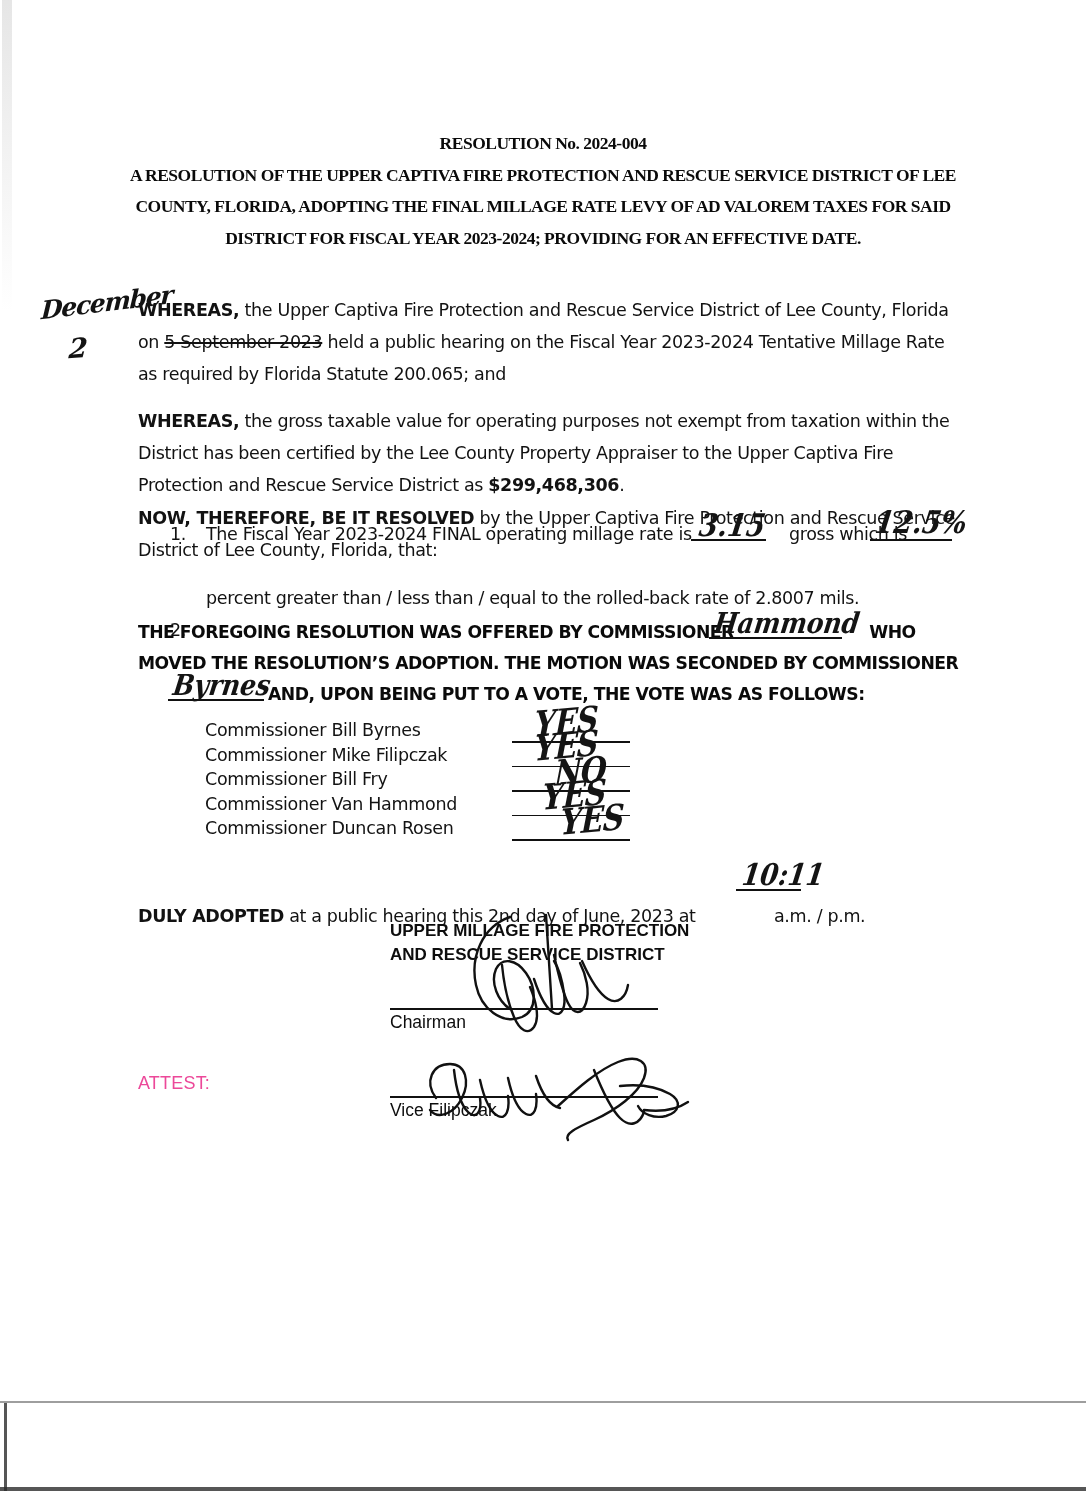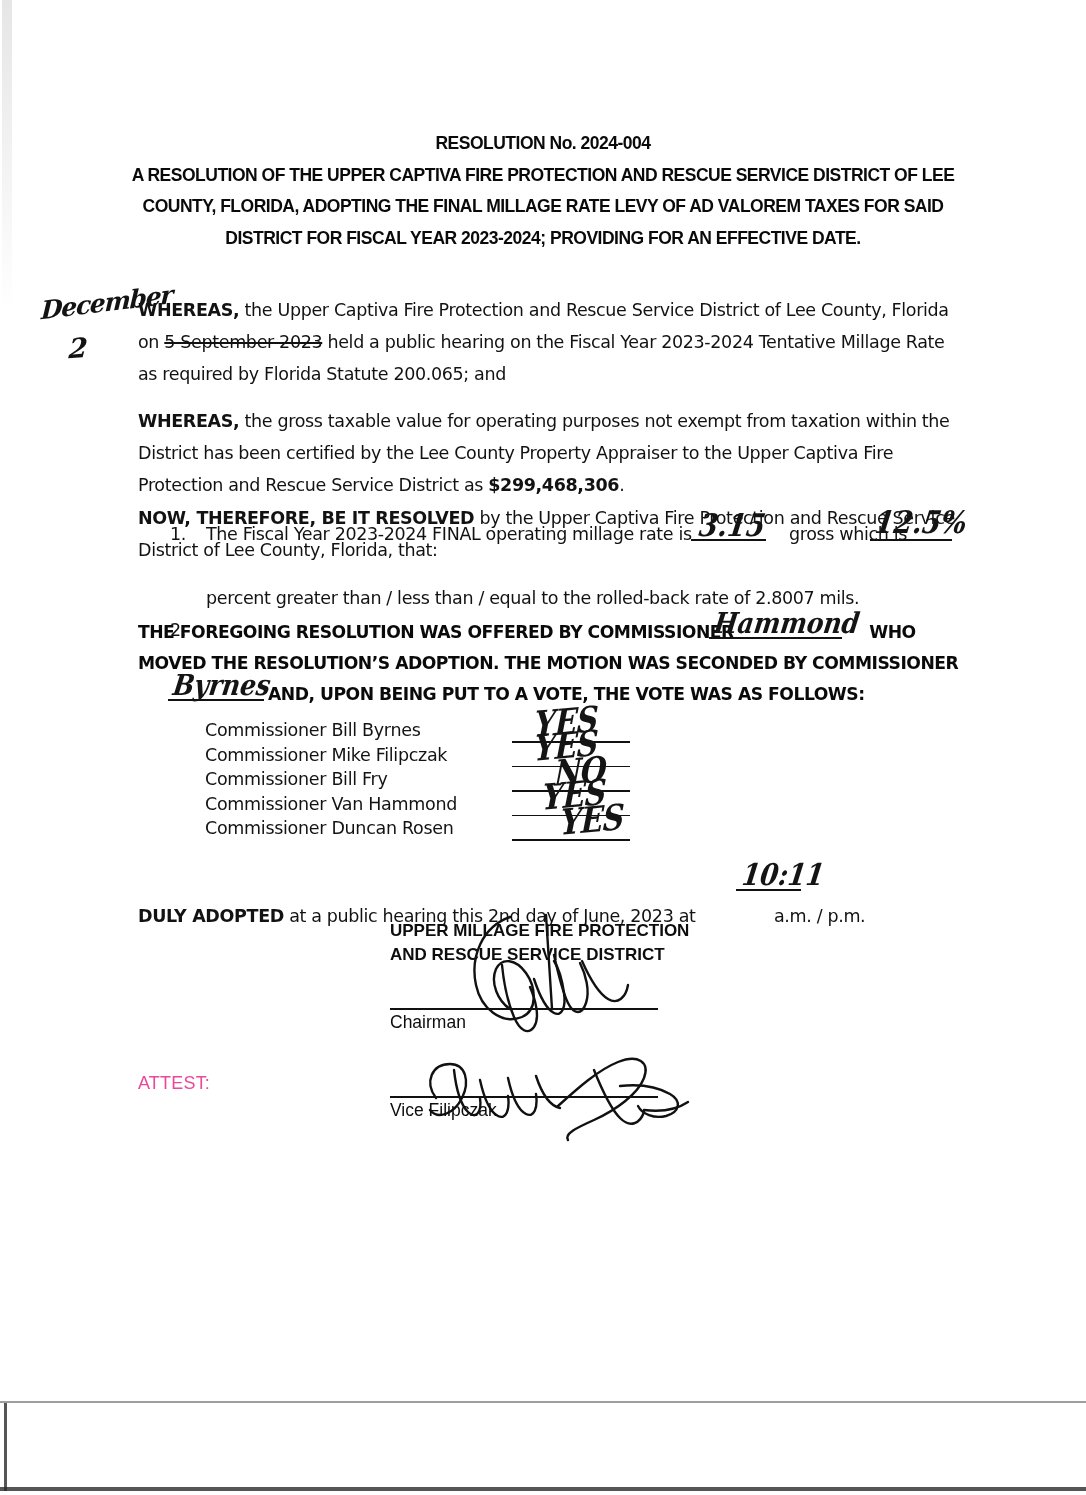--- a/index.html
+++ b/index.html
@@ -53,21 +53,21 @@
     width: 10px;
     height: 520px;
     background: linear-gradient(180deg, rgba(140,140,140,0.22), rgba(255,255,255,0) 60%);
   }
   .title-block {
     position: absolute;
     left: 113px;
     top: 128px;
     width: 860px;
     text-align: center;
-    font-family: Liberation Sans, sans-serif;
+    font-family: Liberation Serif, serif;
     font-weight: bold;
     font-size: 17.5px;
     line-height: 31.5px;
     letter-spacing: -0.5px;
     color: #0a0a0a;
   }
   .title-block .res-no { display: block; }
   .para {
     position: absolute;
     left: 138px;

